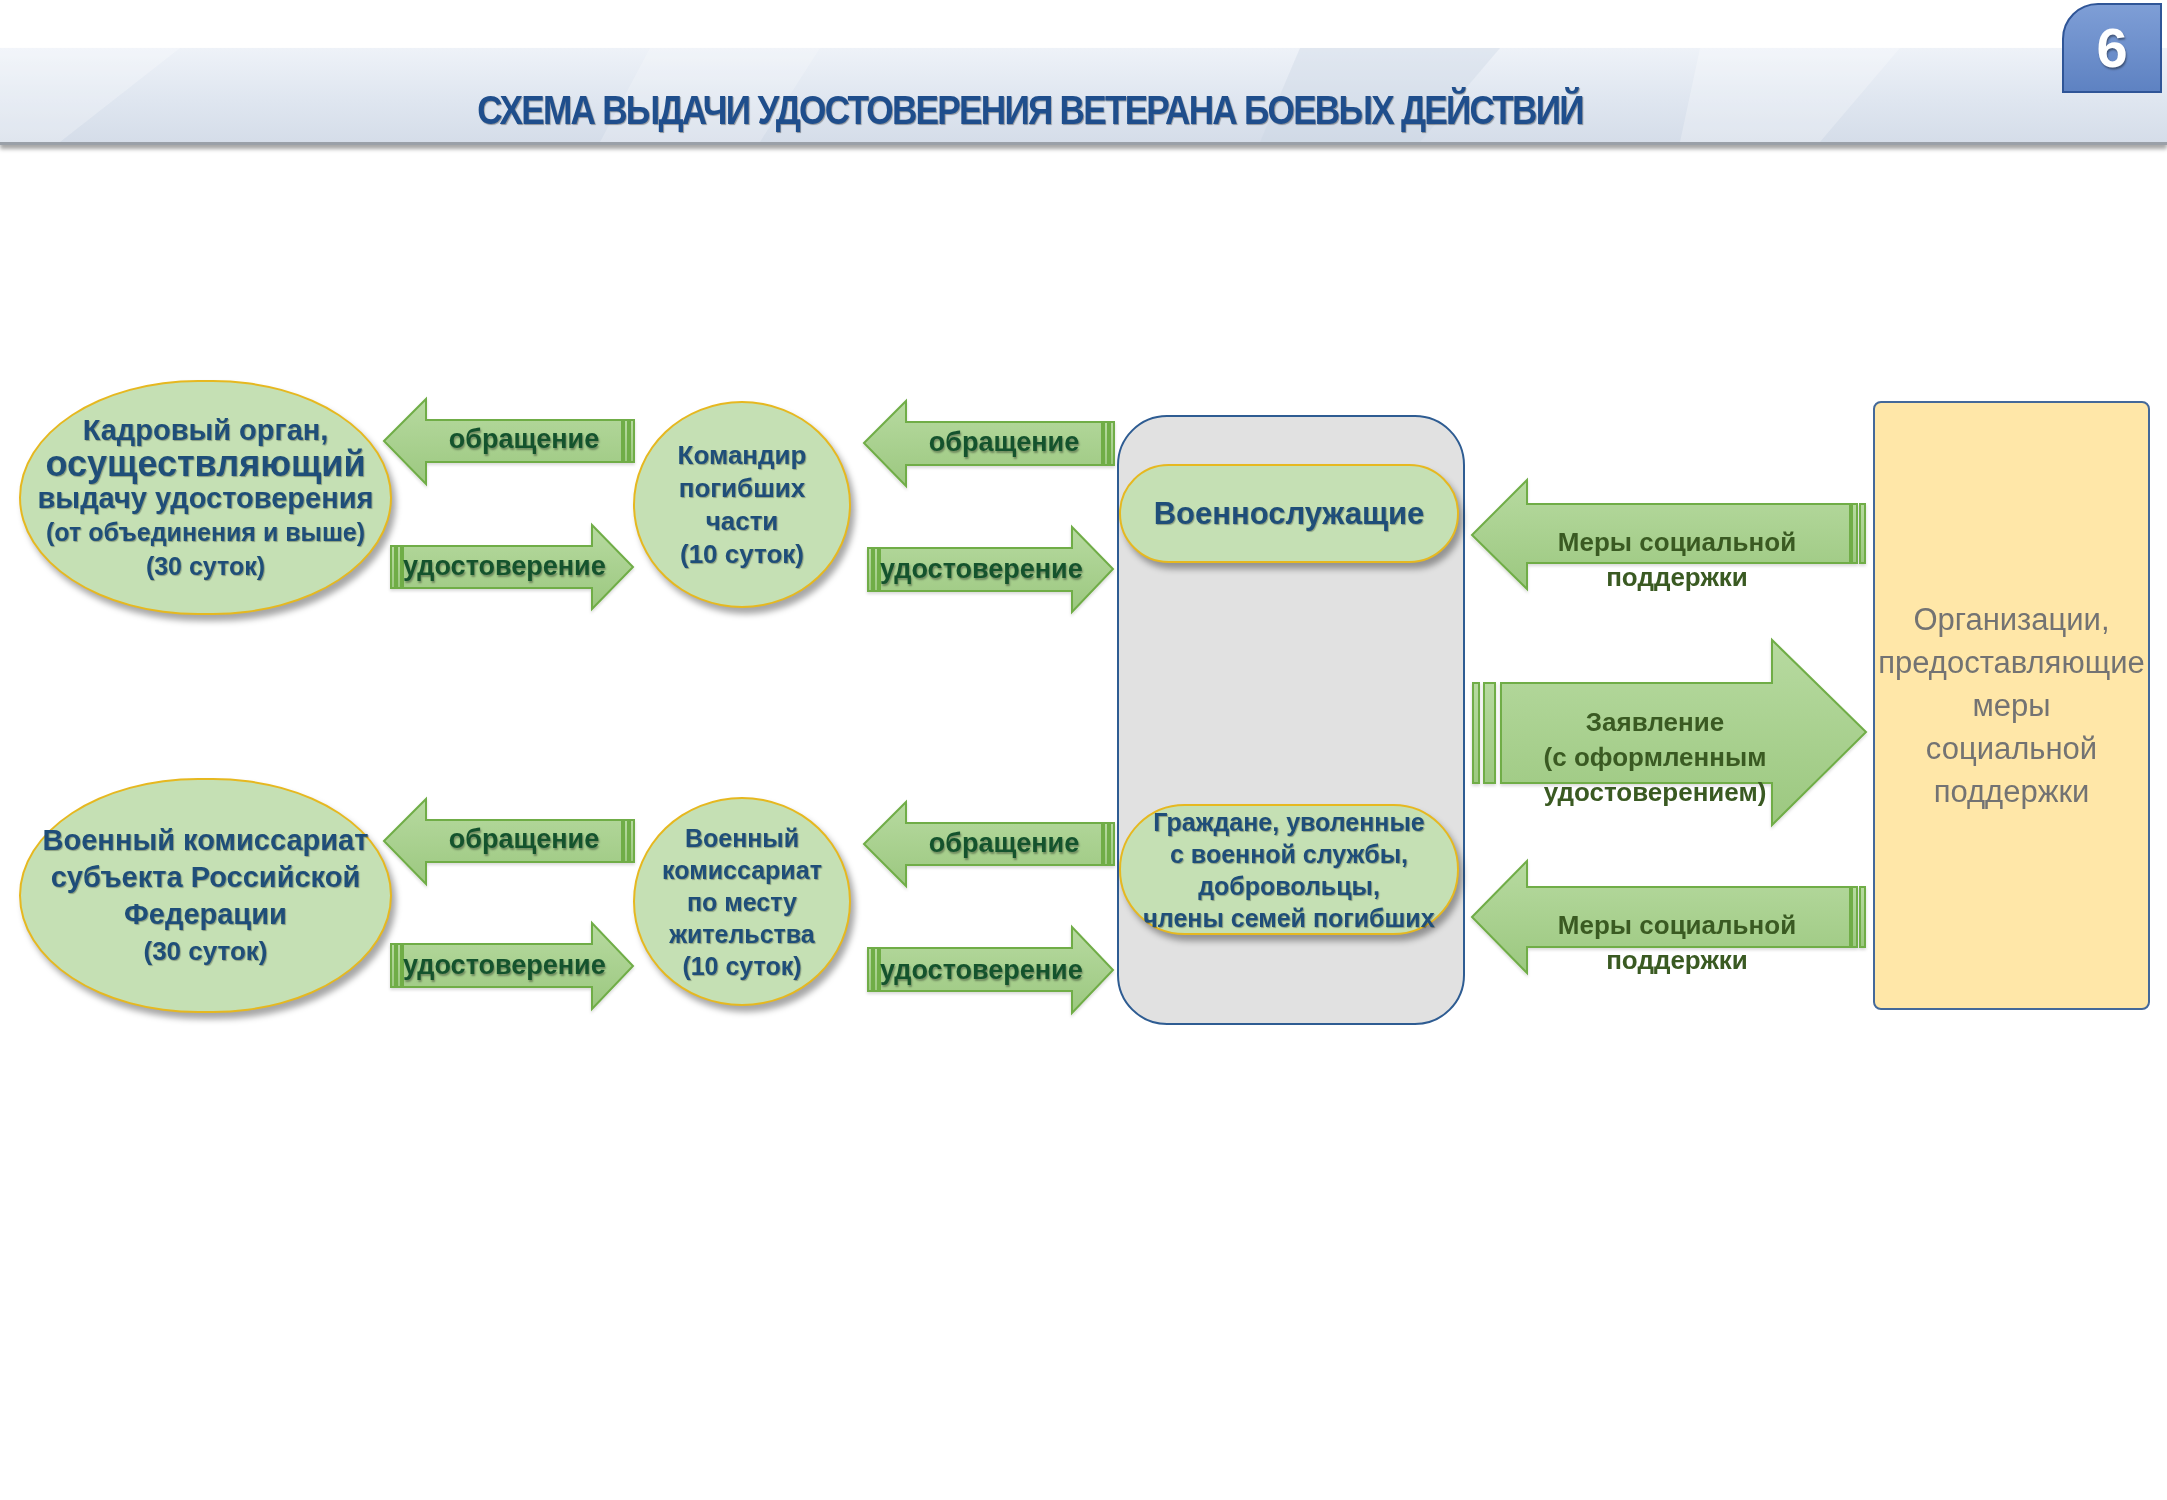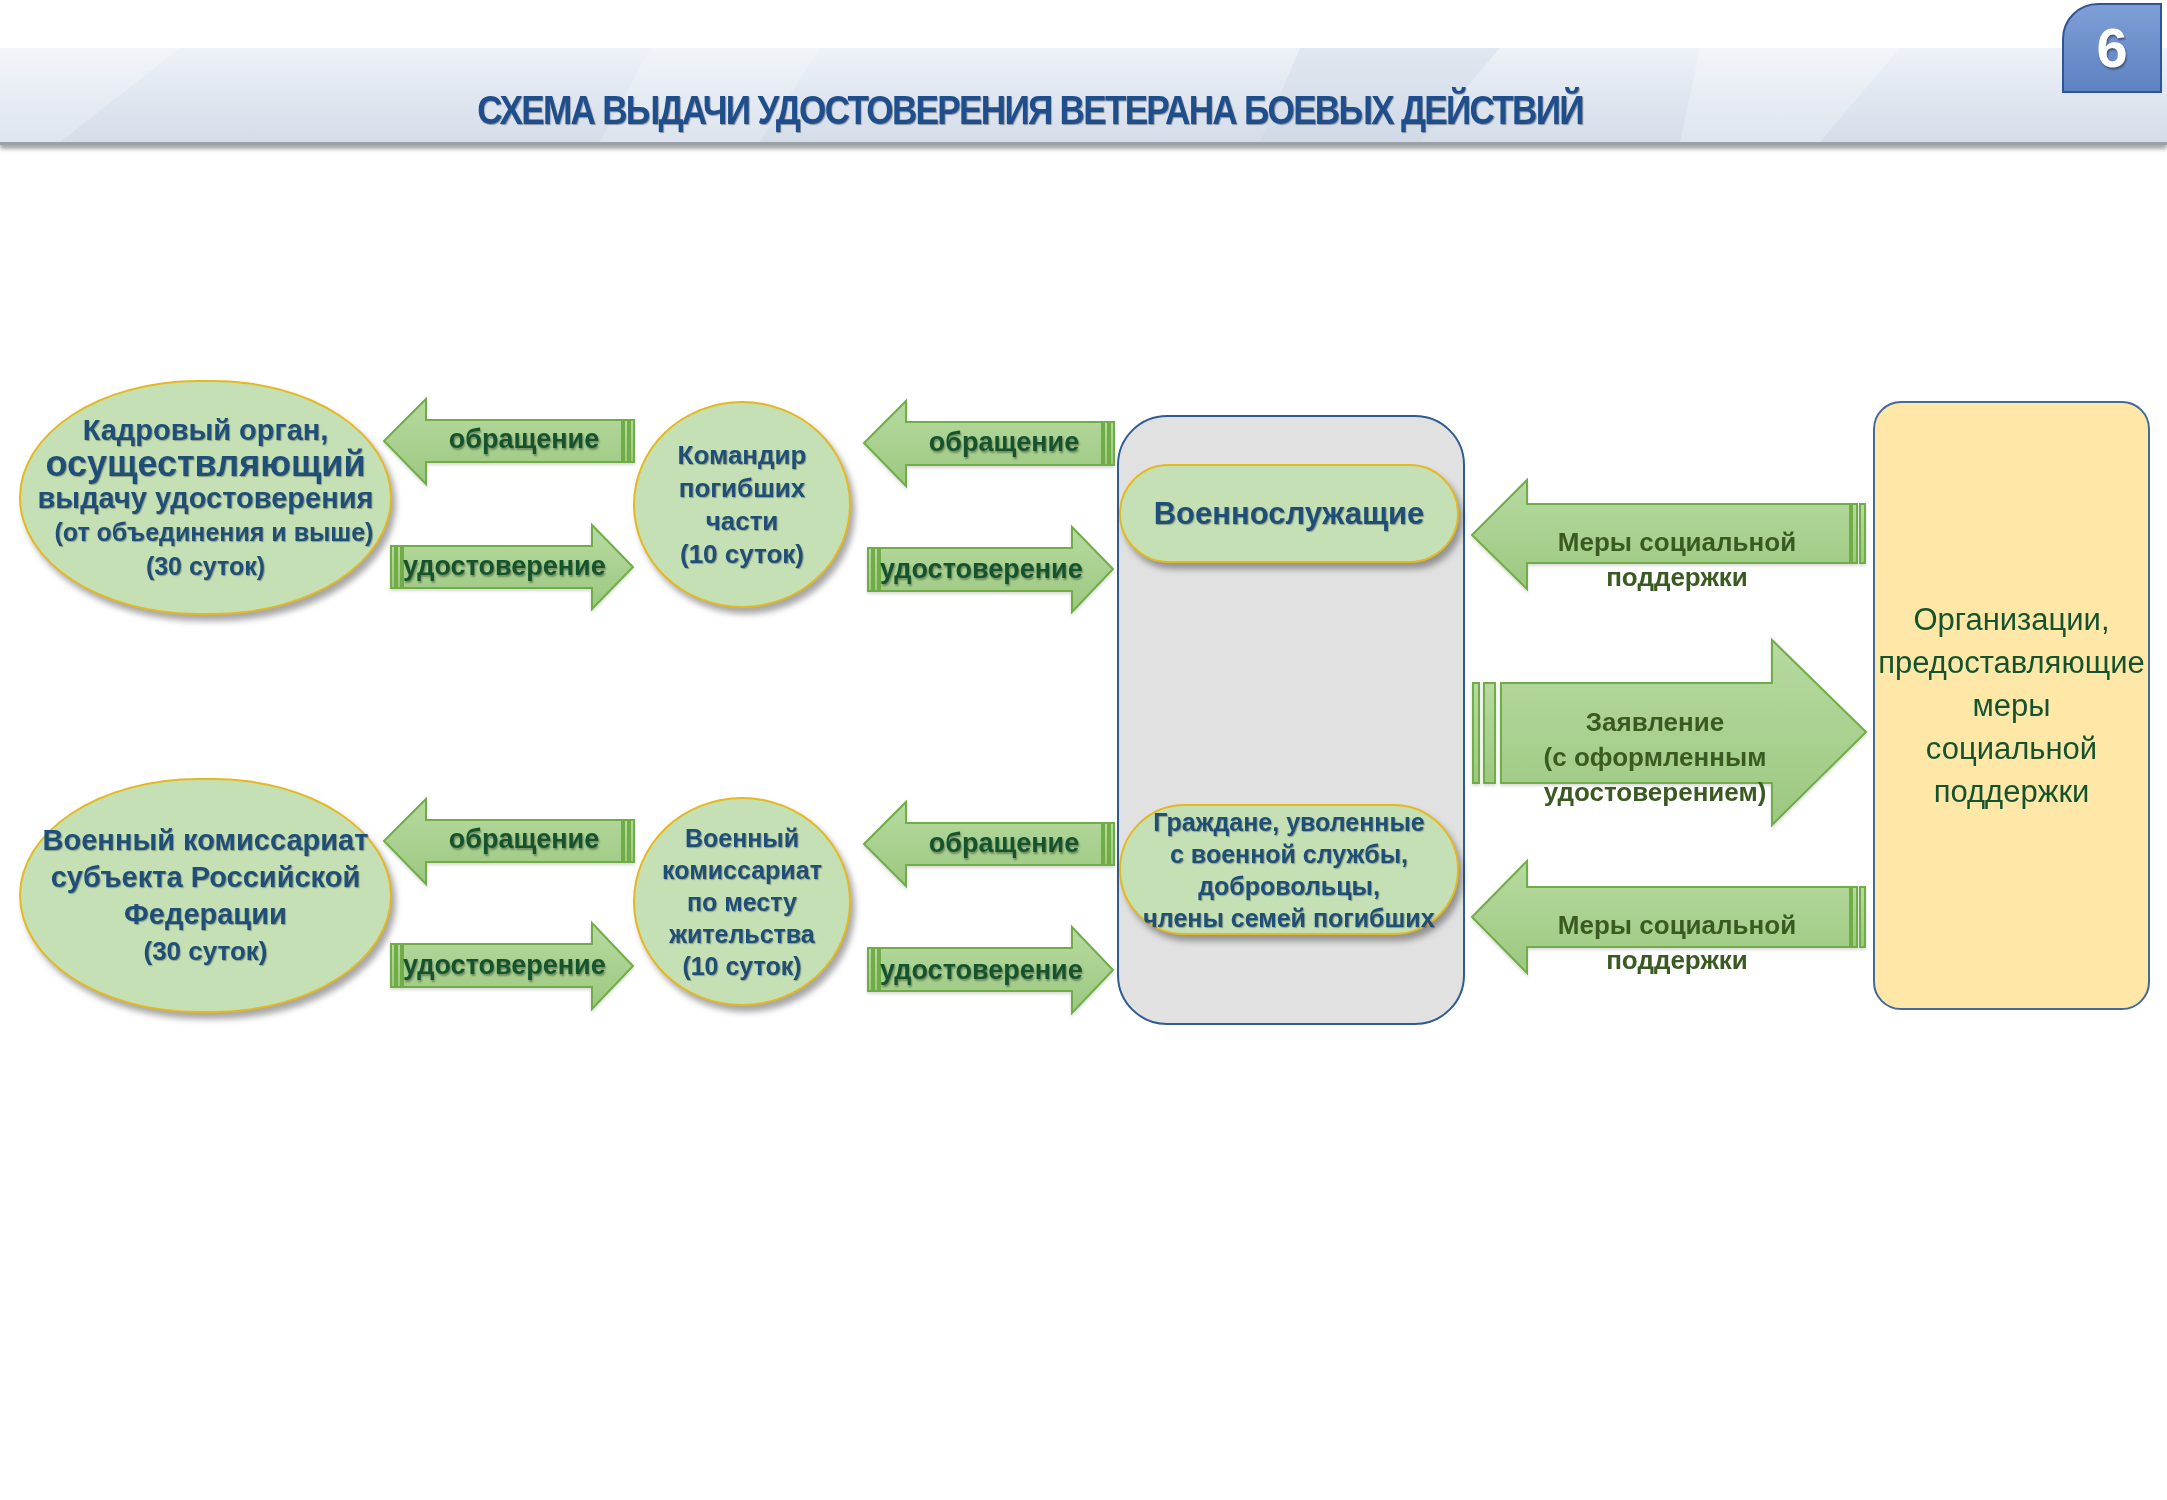--- a/index.html
+++ b/index.html
@@ -19,23 +19,23 @@
            font-size:56px; text-align:center; line-height:86px; text-shadow:1px 2px 2px rgba(0,0,0,0.4); }
   .node { position:absolute; background:#c5e0b4; border:2px solid #e6b820; box-sizing:border-box;
           display:flex; align-items:center; justify-content:center; text-align:center;
           color:#1f4e79; font-weight:bold; box-shadow:4px 6px 6px rgba(0,0,0,0.35); }
   .node span { display:block; text-shadow:1px 1px 1px rgba(0,0,0,0.3); }
   .ellipse { border-radius:50%/50%; }
   .ellipse.big { border-radius:120px; }
   .container { position:absolute; left:1117px; top:415px; width:348px; height:610px;
                background:#e1e1e1; border:2.5px solid #2e5c92; border-radius:50px; box-sizing:border-box; }
   .orgbox { position:absolute; left:1873px; top:401px; width:277px; height:609px;
-            background:#ffe7a8; border:2.5px solid #44699a; border-radius:28px; box-sizing:border-box;
+            background:#ffe7a8; border:2.5px solid #44699a; border-radius:8px; box-sizing:border-box;
             display:flex; align-items:center; justify-content:center; text-align:center;
-            font-size:31px; color:#14532d; line-height:43px; }
+            font-size:31px; color:#737373; line-height:43px; }
   svg.arrows { position:absolute; left:0; top:0; width:2167px; height:1500px; pointer-events:none; }
   .alabel { position:absolute; text-align:center; font-weight:bold; color:#14532d;
             text-shadow:1px 2px 2px rgba(0,0,0,0.35); white-space:nowrap; }
   .alabel.light { text-shadow:none; color:#3a5a22;margin-top:23px; }
 </style>
 </head>
 <body>
 
 <div class="header">
   <svg class="bgdeco" viewBox="0 0 2167 94" preserveAspectRatio="none">
@@ -152,21 +152,21 @@
 <div class="alabel light" style="left:1527px; top:885px; width:300px; font-size:26px; line-height:35px;">
   <div>Меры социальной</div>
   <div>поддержки</div>
 </div>
 
 <div class="node ellipse big" style="left:19px; top:380px; width:373px; height:235px; font-size:27px; line-height:34px; border-radius:48% / 50%;">
   <div>
     <span style="font-size:29px;">Кадровый орган,</span>
     <span style="font-size:36px;">осуществляющий</span>
     <span style="font-size:29px;">выдачу удостоверения</span>
-    <span style="font-size:25px;text-align:right;">(от объединения и выше)</span>
+    <span style="font-size:25px;">(от объединения и выше)</span>
     <span style="font-size:25px;">(30 суток)</span>
   </div>
 </div>
 
 <div class="node ellipse" style="left:633px; top:401px; width:218px; height:207px; font-size:26px; line-height:33px;">
   <div>
     <span>Командир</span>
     <span>погибших</span>
     <span>части</span>
     <span>(10 суток)</span>

